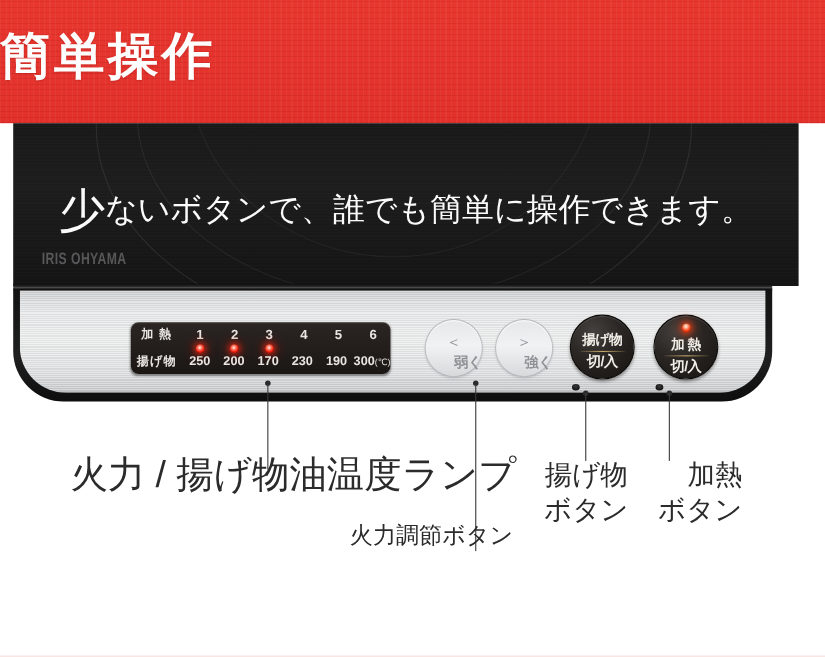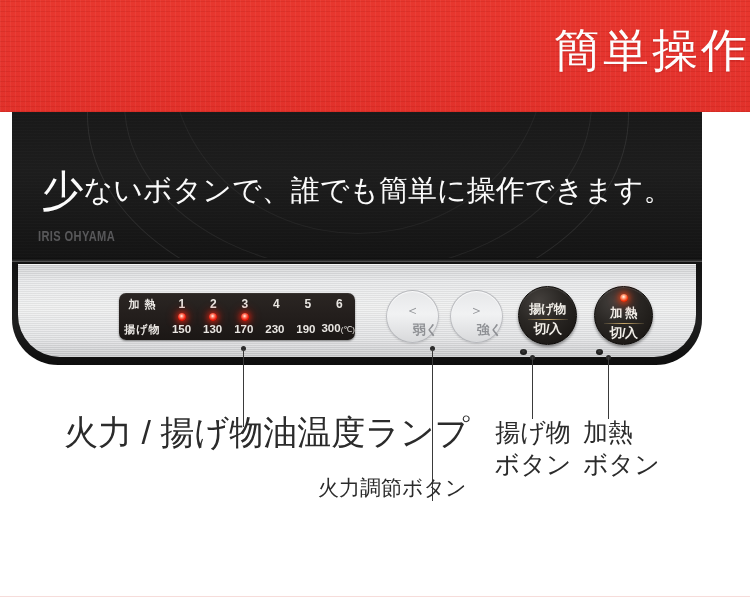--- a/index.html
+++ b/index.html
@@ -25,24 +25,24 @@
     background:
       repeating-linear-gradient(90deg, rgba(255,255,255,0.045) 0px, rgba(255,255,255,0.045) 1px, rgba(0,0,0,0.0) 1px, rgba(0,0,0,0.0) 5px),
       repeating-linear-gradient(0deg, rgba(0,0,0,0.05) 0px, rgba(0,0,0,0.05) 1px, rgba(255,255,255,0.02) 1px, rgba(255,255,255,0.02) 5px),
       linear-gradient(180deg, #e8332a 0%, #e5302a 55%, #e12d26 100%);
     overflow: hidden;
   }
   #banner-title {
     position: absolute;
     left: 0; right: 0;
     top: 24px;
-    text-align: right;
+    text-align: left;
     color: #fdfdfd;
     font-size: 46px;
-    font-weight: normal;
+    font-weight: bold;
     letter-spacing: 3px;
     line-height: 1.15;
     text-shadow: 0 1px 2px rgba(120,0,0,0.25);
   }
 
   
   #cooktop {
     position: absolute;
     left: 12px;
     top: 112px;
@@ -52,20 +52,21 @@
   
   #glass-top {
     position: absolute;
     left: 0; top: 0;
     width: 690px;
     height: 148px;
     background:
       repeating-linear-gradient(0deg, rgba(255,255,255,0.012) 0px, rgba(255,255,255,0.012) 1px, rgba(0,0,0,0) 1px, rgba(0,0,0,0) 3px),
       linear-gradient(180deg, #191919 0%, #1d1d1d 40%, #141414 100%);
     overflow: hidden;
+    padding-left: 24px;
   }
   .coil-ring {
     position: absolute;
     border-radius: 50%;
     border: 1px solid rgba(255,255,255,0.085);
   }
   #ring-outer { left: 75px; top: -188px; width: 540px; height: 380px; }
   #ring-mid   { left: 112px; top: -178px; width: 466px; height: 336px; border-color: rgba(255,255,255,0.065); }
   #ring-inner { left: 158px; top: -232px; width: 374px; height: 352px; border-color: rgba(255,255,255,0.05); }
 
@@ -294,21 +295,21 @@
     left: 487px;
     top: 418px;
     font-size: 25px;
     text-align: center;
     width: 92px;
   }
   #label-heat {
     left: 583px;
     top: 418px;
     font-size: 25px;
-    text-align: left;
+    text-align: right;
     width: 92px;
   }
   .callout .l2 { display: block; margin-top: 4px; }
 
   #bottom-hairline {
     position: absolute;
     left: 0; bottom: 0;
     width: 750px;
     height: 1px;
     background: #f6dcda;
@@ -368,22 +369,22 @@
         <div class="lamp-slot">
             <span class="lamp off"></span>
           </div>
         <div class="lamp-slot">
             <span class="lamp off"></span>
           </div>
       </div>
 
       <div class="led-row" id="led-row-bot">
         <div class="led-rowlabel">揚げ物</div>
-        <div class="led-cell">150</div>
-        <div class="led-cell">130</div>
+        <div class="led-cell">250</div>
+        <div class="led-cell">200</div>
         <div class="led-cell">170</div>
         <div class="led-cell">230</div>
         <div class="led-cell">190</div>
         <div class="led-cell"><span>300</span><span class="degc">(℃)</span></div>
       </div>
     </div>
 
     <div class="btn-light" id="btn-weaker">
       <span class="chev">＜</span>
       <span class="cap">弱く</span>

